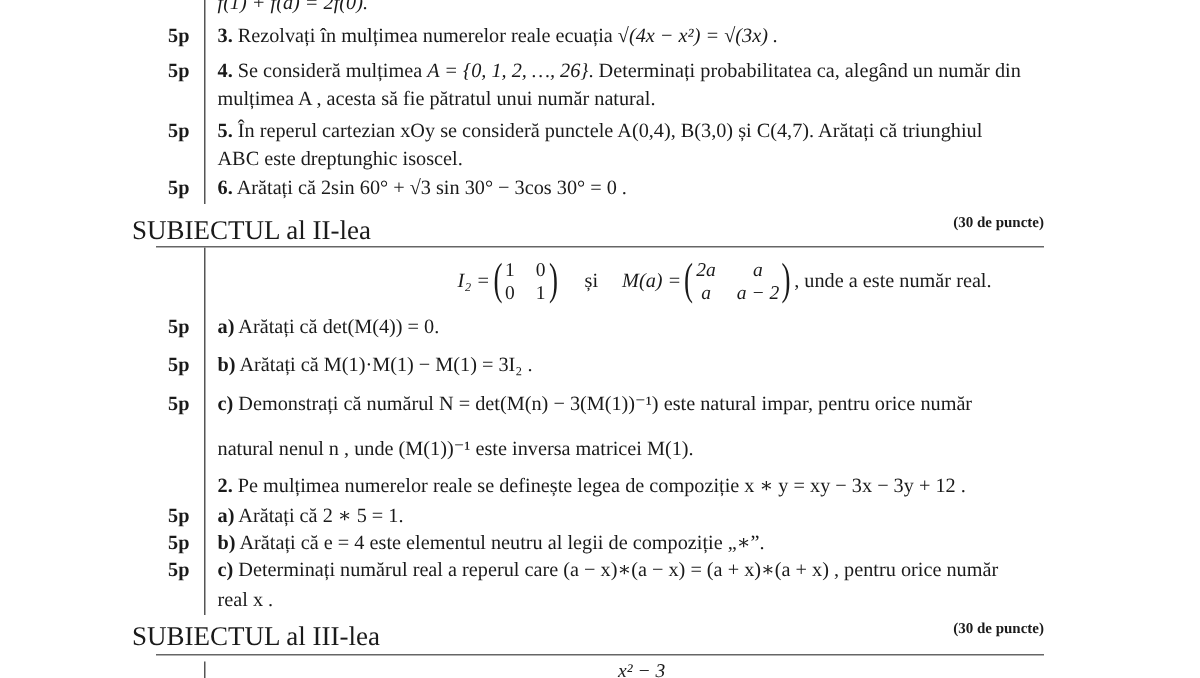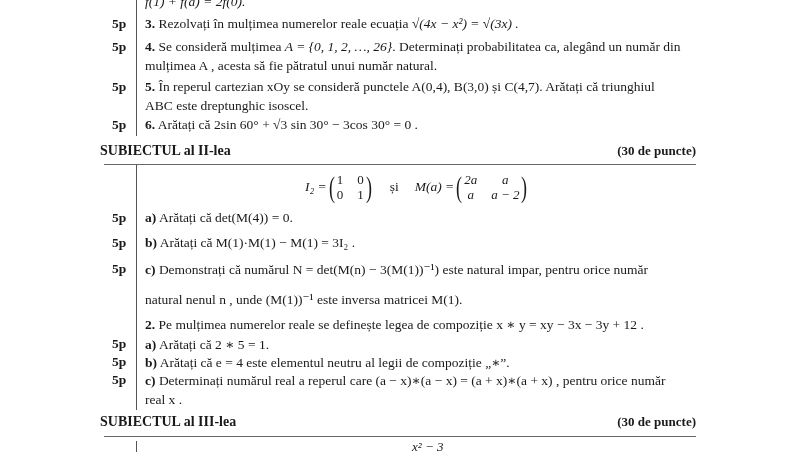--- a/index.html
+++ b/index.html
@@ -6,22 +6,22 @@
   body { width:800px; height:452px; overflow:hidden; position:relative;
          font-family:"Liberation Serif", "DejaVu Serif", serif; color:#1a1a1a; font-size:13.5px; }
   .page { position:absolute; left:0; top:0; width:787px; height:452px; }
   .vline { position:absolute; left:136px; width:1px; background:#555; }
   .hline { position:absolute; left:104px; width:592px; height:1px; background:#666; }
   .row { position:absolute; left:0; width:800px; white-space:nowrap; }
   .pts { position:absolute; left:112px; font-weight:bold; }
   .txt { position:absolute; left:145px; }
   .num { font-weight:bold; }
   .m { font-style:italic; }
-  .sect { position:absolute; left:100px; font-weight:bold; font-size:14px; }
-  .sectpts { position:absolute; right:104px; font-weight:bold; font-size:13px; }
+  .sect { position:absolute; left:88px; font-weight:normal; font-size:18px; }
+  .sectpts { position:absolute; right:104px; font-weight:bold; font-size:10px; }
   .paren { font-size:30px; font-weight:200; line-height:1; transform:scaleX(0.6); display:inline-block; }
   .mgrid { display:inline-grid; grid-template-columns:auto auto; column-gap:14px; row-gap:0; font-size:13px; line-height:15px; text-align:center; }
 </style>
 </head>
 <body>
 
 <div class="page">
 
   <div class="vline" style="top:0; height:136px;"></div>
   <div class="vline" style="top:165px; height:245px;"></div>
@@ -77,20 +77,21 @@
       <span style="margin:0 16px;">și</span>
       <span class="m">M(a) =</span>
       <span class="paren">(</span>
       <span class="mgrid m" style="">
         <span>2a</span>
         <span>a</span>
         <span>a</span>
         <span>a − 2</span>
       </span>
       <span class="paren">)</span>
+      <span>, unde  a  este număr real.</span>
     </span>
   </div>
 
   <div class="row" style="top:210px;">
     <span class="pts">5p</span>
     <span class="txt"><span class="num">a)</span> <span>Arătați că  det(M(4)) = 0.</span></span>
   </div>
 
   <div class="row" style="top:235px;">
     <span class="pts">5p</span>

